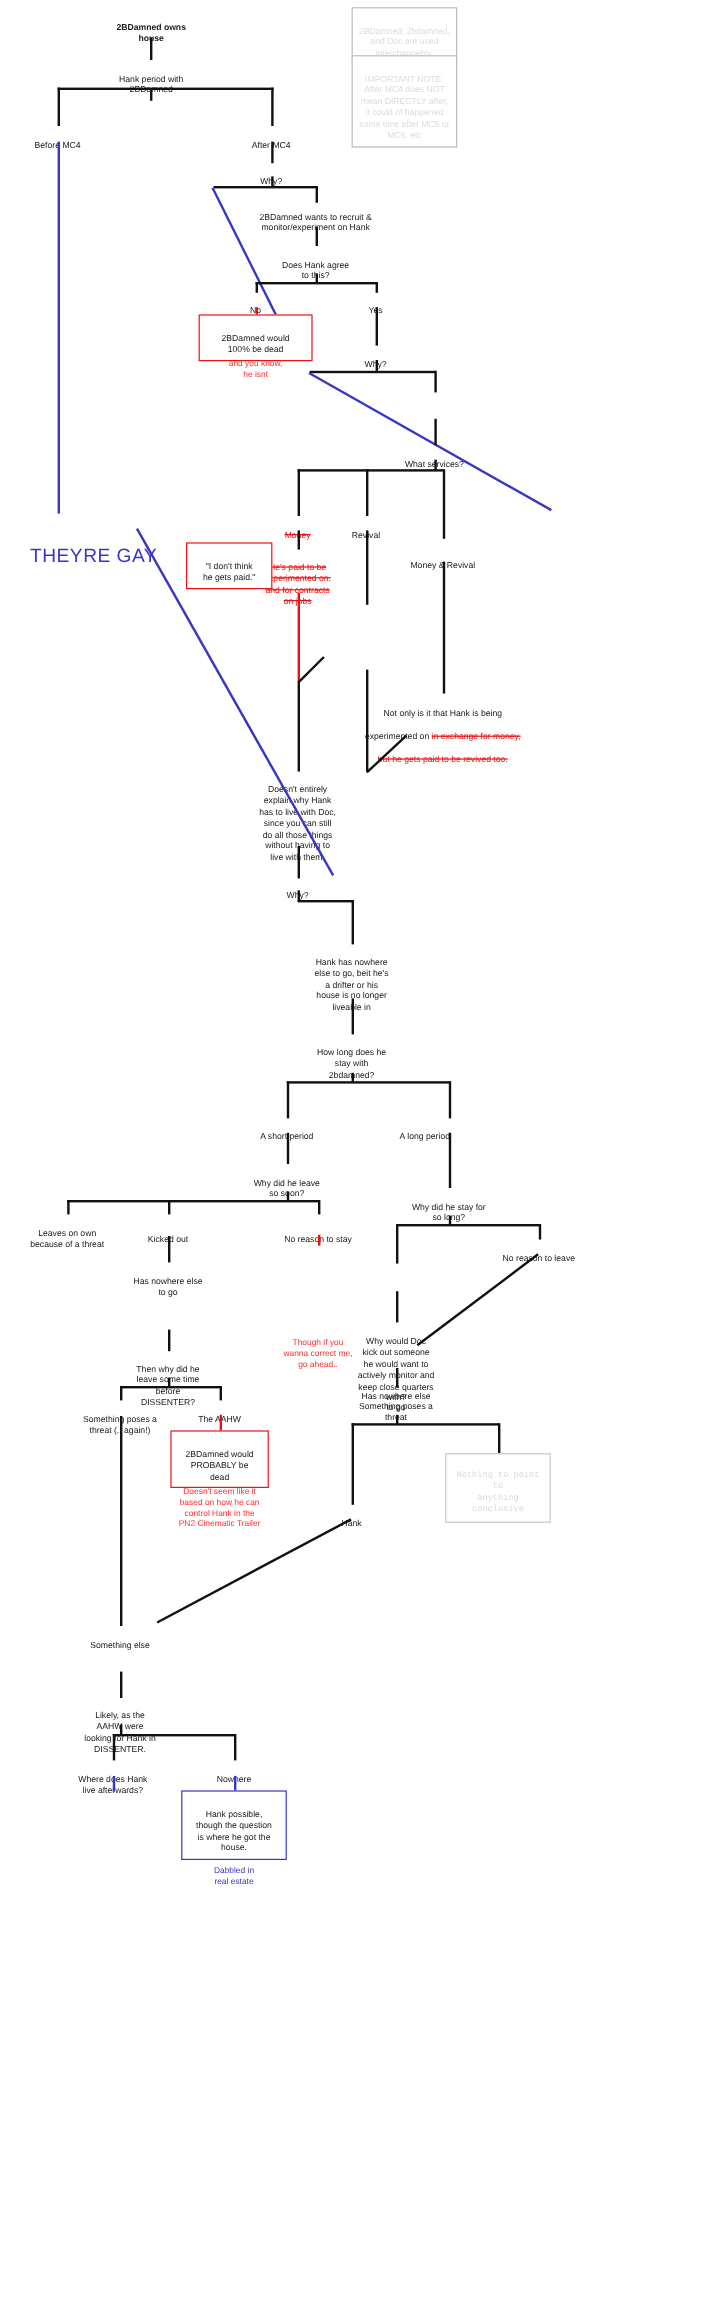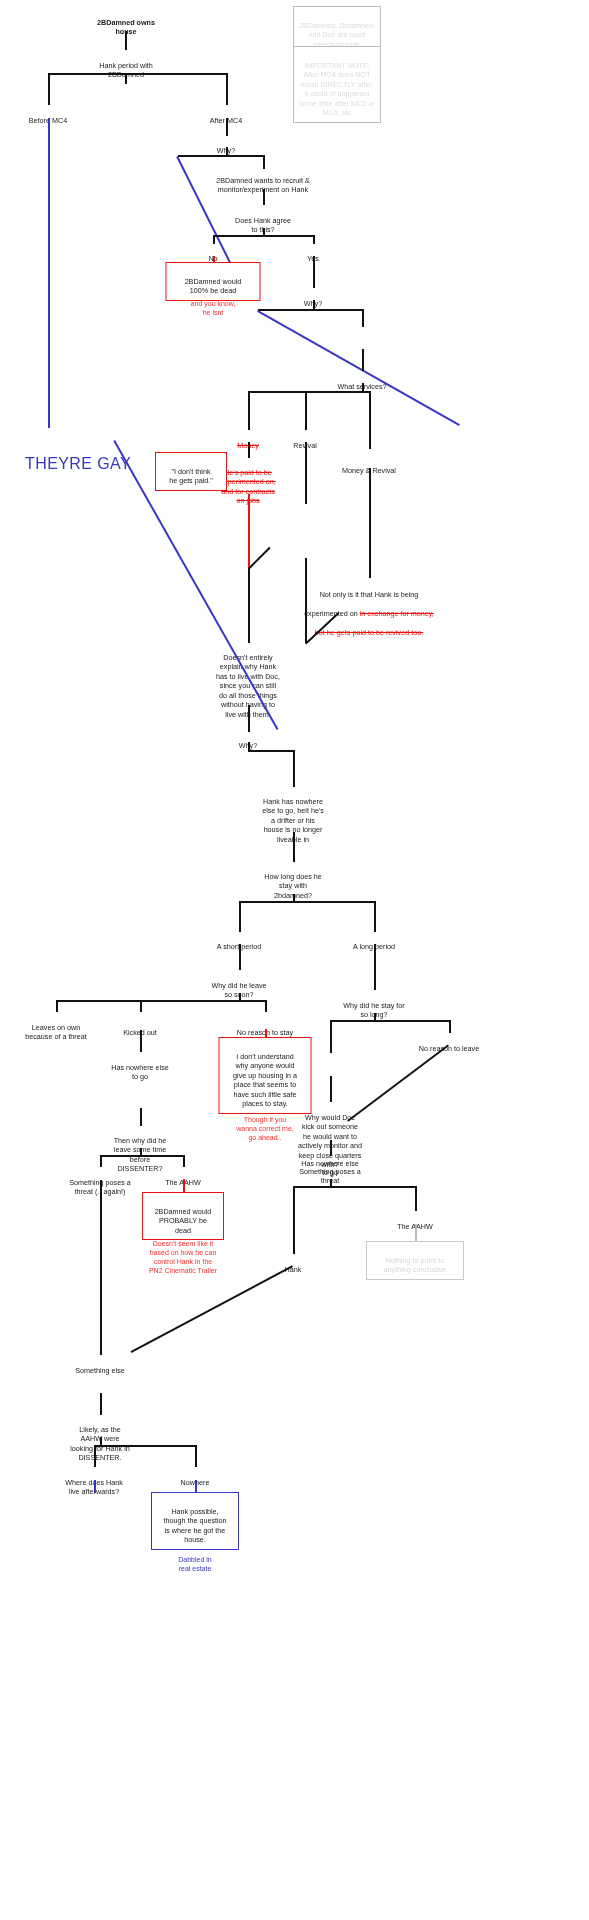--- a/index.html
+++ b/index.html
@@ -201,21 +201,21 @@
   </div>
 
   <div class="ln v" style="left:293px;top:894px;height:8px;"></div>
   <div class="ln h" style="left:239px;top:901px;width:136px;"></div>
   <div class="ln v" style="left:239px;top:901px;height:31px;"></div>
   <div class="ln v" style="left:374px;top:901px;height:31px;"></div>
 
   <div class="node" style="left:239px;top:932px;width:80px;">
     <span>A short period</span>
   </div>
-  <div class="node" style="left:374px;top:932px;width:80px;">
+  <div class="node" style="left:354px;top:932px;width:80px;">
     <span>A long period</span>
   </div>
 
   <div class="ln v" style="left:239px;top:944px;height:26px;"></div>
   <div class="node" style="left:239px;top:971px;width:95px;">
     <span>Why did he leave
 so soon?</span>
   </div>
 
   <div class="ln v" style="left:374px;top:944px;height:46px;"></div>
@@ -235,28 +235,20 @@
 because of a threat</span>
   </div>
   <div class="node" style="left:140px;top:1018px;width:70px;">
     <span>Kicked out</span>
   </div>
   <div class="node" style="left:265px;top:1018px;width:90px;">
     <span>No reason to stay</span>
   </div>
 
   <div class="ln v red" style="left:265px;top:1029px;height:9px;"></div>
-  <div class="box red" style="left:265px;top:1037px;width:93px;">
-    <span>I don't understand
-why anyone would
-give up housing in a
-place that seems to
-have such little safe
-places to stay.</span>
-  </div>
   <div class="annot" style="left:265px;top:1106px;width:110px;">
     <span>Though if you
 wanna correct me,
 go ahead..</span>
   </div>
 
   <div class="ln v" style="left:140px;top:1030px;height:22px;"></div>
   <div class="node" style="left:140px;top:1053px;width:92px;">
     <span>Has nowhere else
 to go</span>
@@ -338,21 +330,21 @@
 
   <div class="ln v" style="left:330px;top:1179px;height:8px;"></div>
   <div class="ln h" style="left:293px;top:1186px;width:123px;"></div>
   <div class="ln v" style="left:293px;top:1186px;height:68px;"></div>
   <div class="ln v" style="left:415px;top:1186px;height:25px;"></div>
 
   <div class="node" style="left:415px;top:1212px;width:80px;">
     <span>The AAHW</span>
   </div>
   <div class="ln v grey" style="left:415px;top:1224px;height:17px;"></div>
-  <div class="box grey" style="left:415px;top:1241px;width:98px;">
+  <div class="box grey" style="left:415px;top:1211px;width:88px;font-family:Liberation Mono, monospace;">
     <span>Nothing to point to
 anything conclusive</span>
   </div>
 
   <div class="node" style="left:293px;top:1255px;width:70px;">
     <span>Hank</span>
   </div>
 
   <div class="diag" style="left:293px;top:1267px;width:183px;transform:rotate(152deg);"></div>
 

